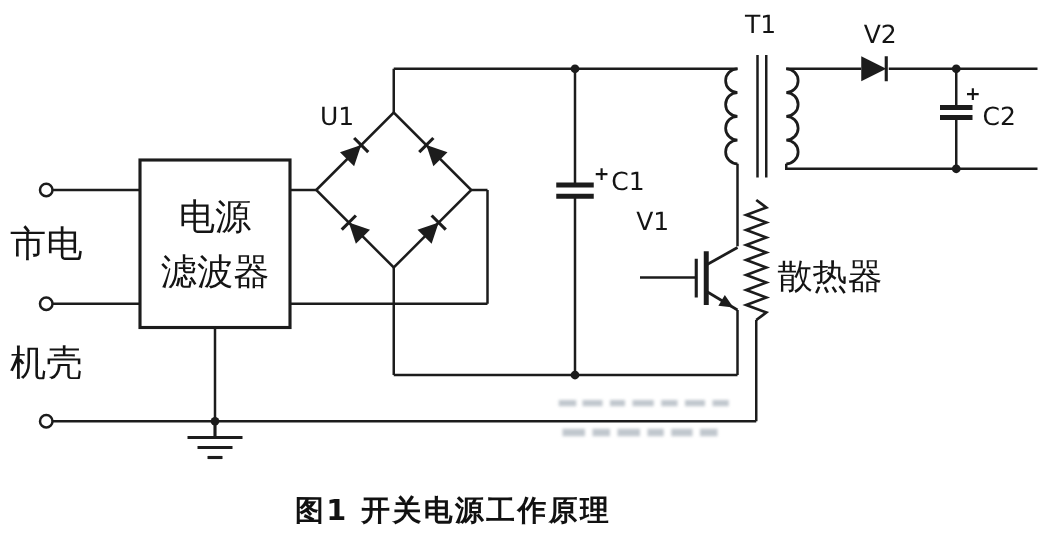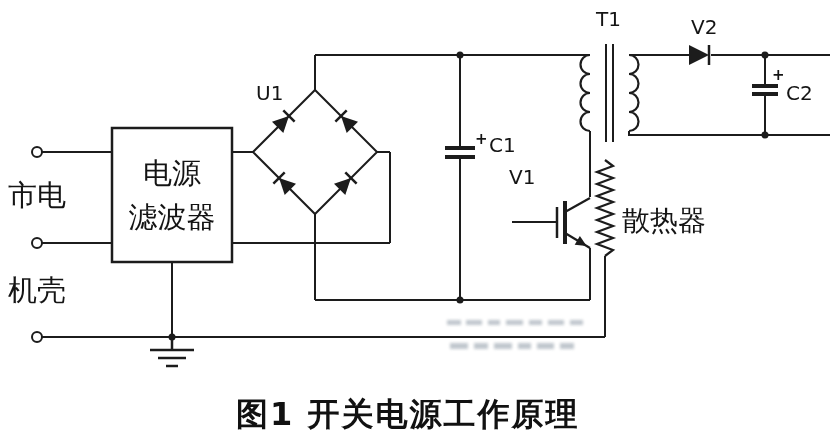--- a/index.html
+++ b/index.html
@@ -4,21 +4,21 @@
 <style>
   html,body{margin:0;padding:0;background:#fff;}
   .page{position:relative;width:833px;height:441px;background:#fff;overflow:hidden;
         font-family:"DejaVu Sans",sans-serif;}
   svg{position:absolute;top:0;left:0;}
   svg text{font-family:"DejaVu Sans",sans-serif;fill:#141414;}
   .lbl-cn{font-size:29px;font-weight:500;}
   .lbl-cn-sm{font-size:28px;font-weight:500;}
   .lbl-ref{font-size:20px;font-weight:500;}
   .lbl-plus{font-size:15px;font-weight:700;}
-  .caption{position:absolute;top:393px;left:236px;font-size:32px;font-weight:600;
+  .caption{position:absolute;top:393px;left:236px;font-size:23px;font-weight:600;
            color:#111;letter-spacing:2px;white-space:nowrap;}
 </style>
 </head>
 <body>
 
 <div class="page">
 
   <svg width="833" height="441" viewBox="0 0 833 441">
 
     <g stroke="#1c1c1c" stroke-width="2" fill="none">

